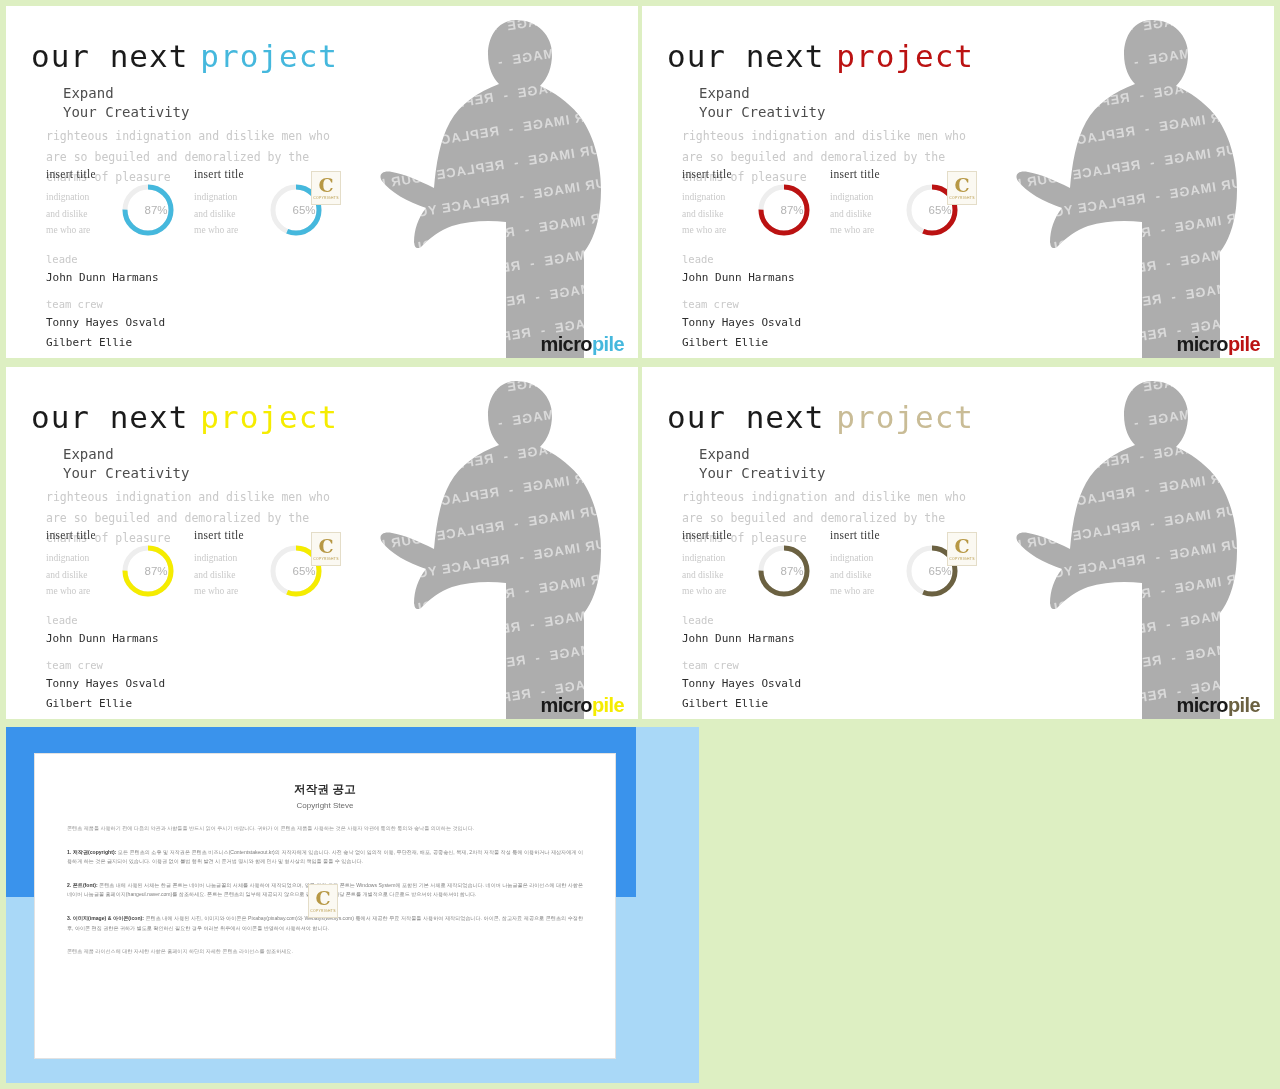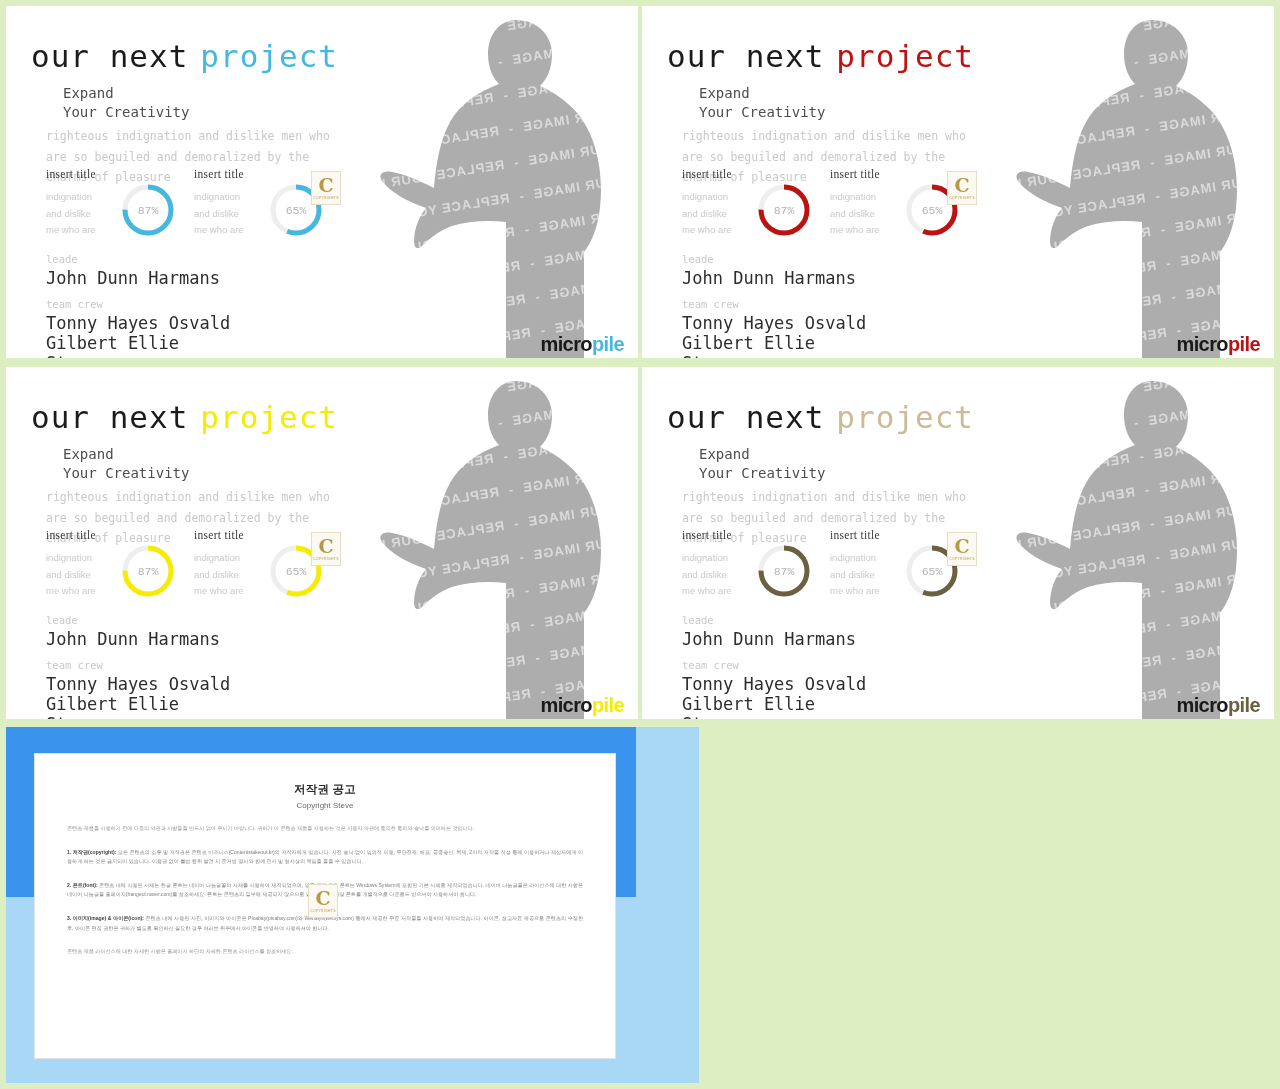--- a/index.html
+++ b/index.html
@@ -70,57 +70,57 @@
 
   .stat-title {
     font-family: Liberation Serif, serif;
     font-size: 11.5px;
     color: #3a3a3a;
     letter-spacing: .3px;
     white-space: nowrap;
   }
   .stat-body {
     margin-top: 9px;
-    font-family: Liberation Sans, sans-serif;
+    font-family: Liberation Serif, serif;
     font-size: 9.5px;
     line-height: 16.5px;
     color: #c9c9c9;
     white-space: pre;
   }
 
   
   .donut {
     position: absolute;
     width: 56px; height: 56px;
   }
   .donut-1 { left: 114px; top: 176px; }
   .donut-2 { left: 262px; top: 176px; }
   .donut svg { display: block; transform: rotate(-90deg); }
   .donut .pct {
     position: absolute;
-    left: 0; top: 0; width: 56px; height: 56px;
+    left: 8px; top: 0; width: 56px; height: 56px;
     display: flex; align-items: center; justify-content: center;
-    font-family: Liberation Mono, monospace;
+    font-family: Liberation Sans, sans-serif;
     font-size: 11.5px;
     color: #b4b4b4;
   }
 
   
   .crew {
     position: absolute;
     left: 40px; top: 244px;
     font-family: "DejaVu Sans Mono", monospace;
   }
   .crew-label {
     font-size: 10.5px;
     color: #c9c9c9;
     line-height: 18px;
   }
   .crew-name {
-    font-size: 17px;
+    font-size: 11px;
     color: #2d2d2d;
     line-height: 20px;
     white-space: pre;
   }
   .crew-gap { height: 7px; }
 
   
   .cbadge {
     position: absolute;
     width: 30px; height: 34px;

